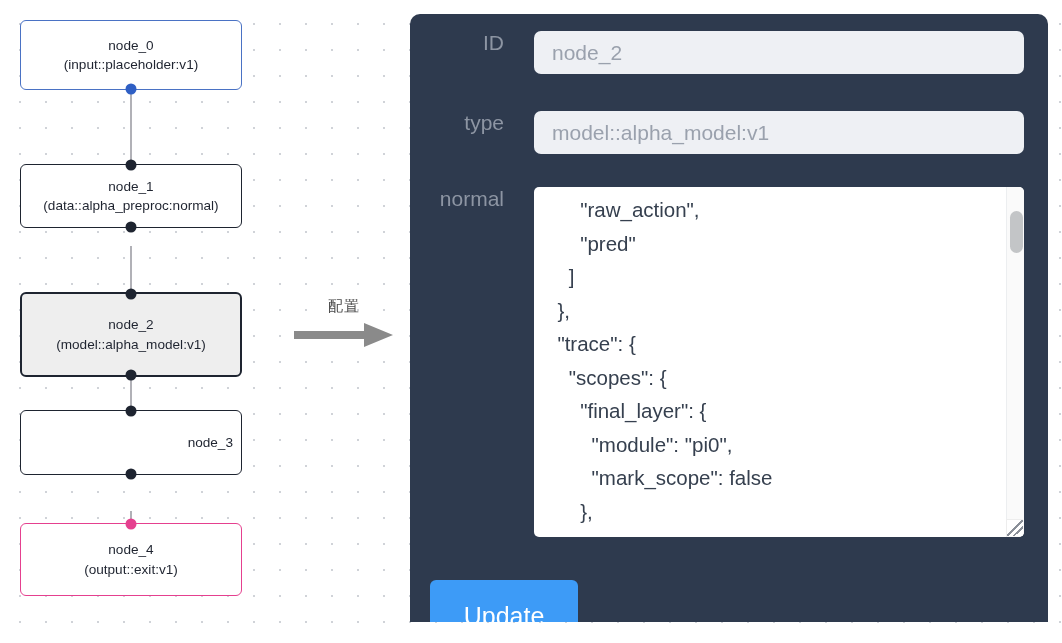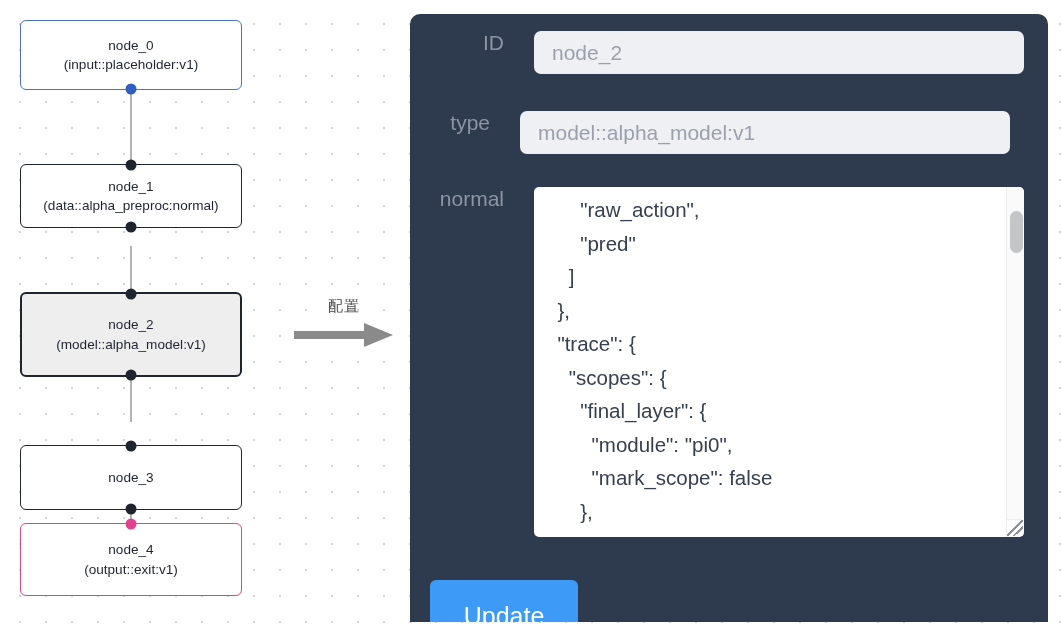--- a/index.html
+++ b/index.html
@@ -136,21 +136,21 @@
     padding: 0 18px;
     width: 490px;
     height: 43px;
     line-height: 43px;
     display: block;
     overflow: hidden;
     white-space: nowrap;
   }
 
   #row-id   { left: 18px; top: 17px; }
-  #row-type { left: 4px; top: 97px; }
+  #row-type { left: 18px; top: 97px; }
   #row-config { left: 18px; top: 173px; }
 
   .textarea-wrap {
     position: relative;
     width: 490px;
     height: 350px;
     background: #ffffff;
     border-radius: 5px;
     box-sizing: border-box;
     overflow: hidden;
@@ -254,21 +254,21 @@
 
     <div class="node selected" style="top:292px; height:85px;">
       <div>
         <span class="node-label">node_2</span>
         <span class="node-label">(model::alpha_model:v1)</span>
       </div>
       <div class="handle" style="top:0;"></div>
       <div class="handle" style="top:100%;"></div>
     </div>
 
-    <div class="node" style="top:445px; height:65px;">
+    <div class="node" style="top:410px; height:65px;justify-content:flex-end;">
       <div>
         <span class="node-label">node_3</span>
       </div>
       <div class="handle" style="top:0;"></div>
       <div class="handle" style="top:100%;"></div>
     </div>
 
     <div class="node output-node" style="top:523px; height:73px;">
       <div>
         <span class="node-label">node_4</span>

